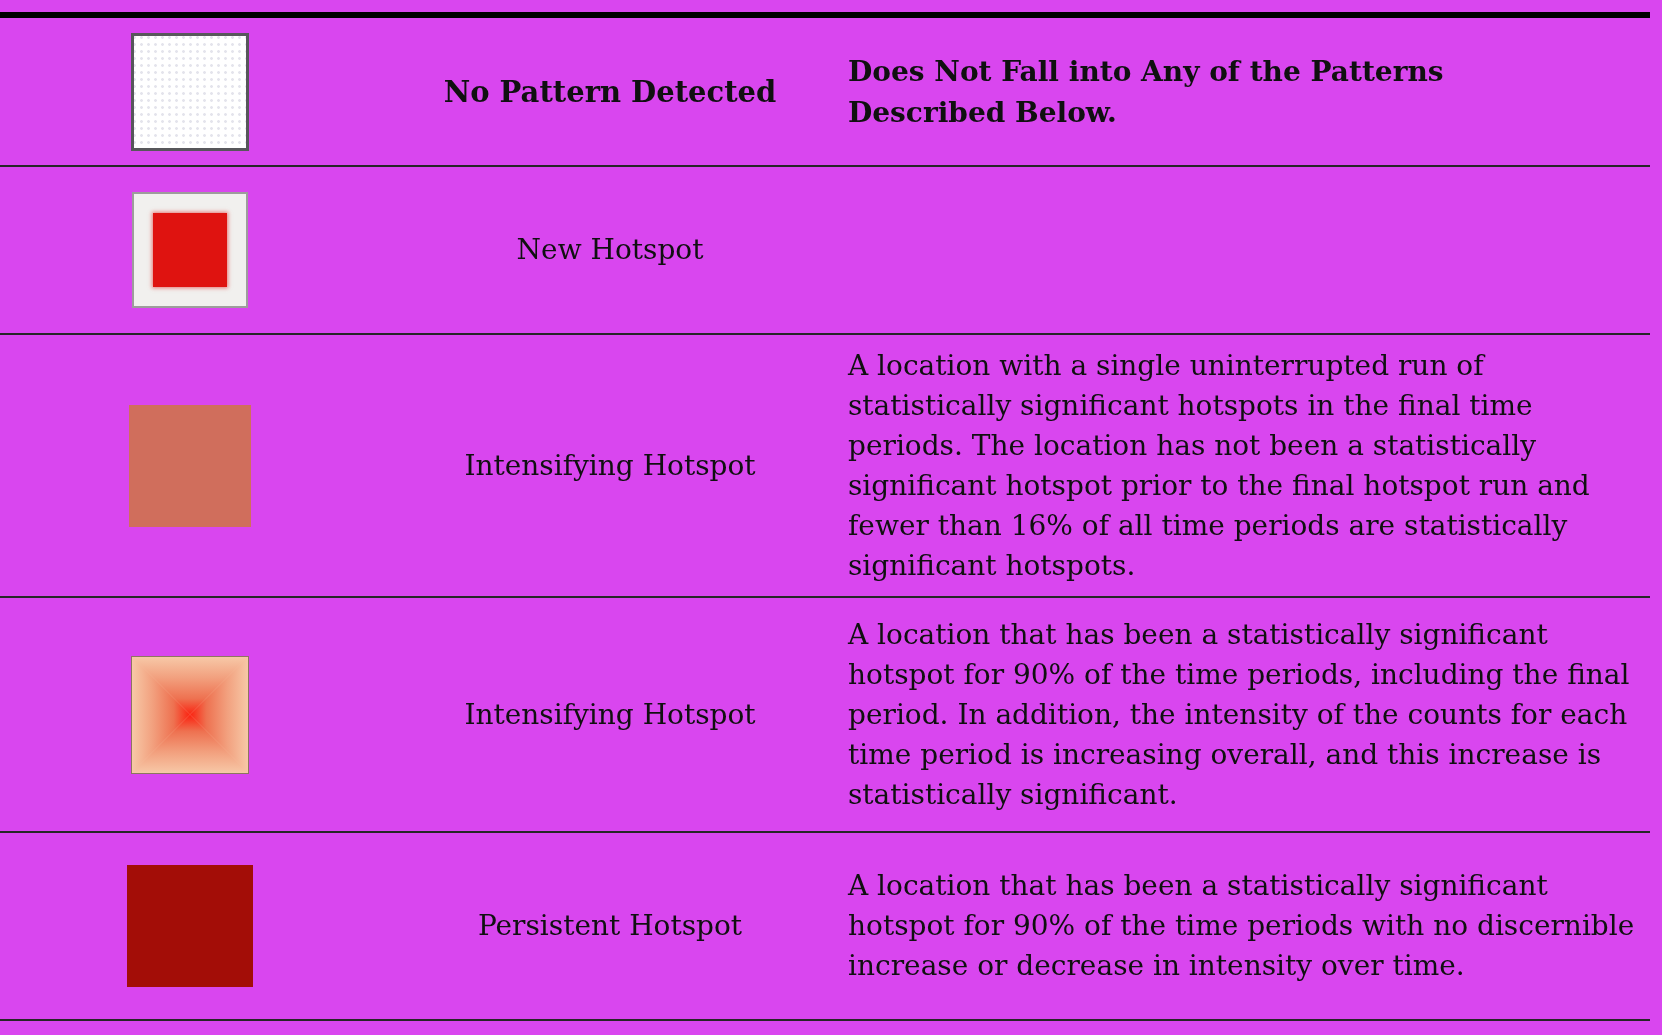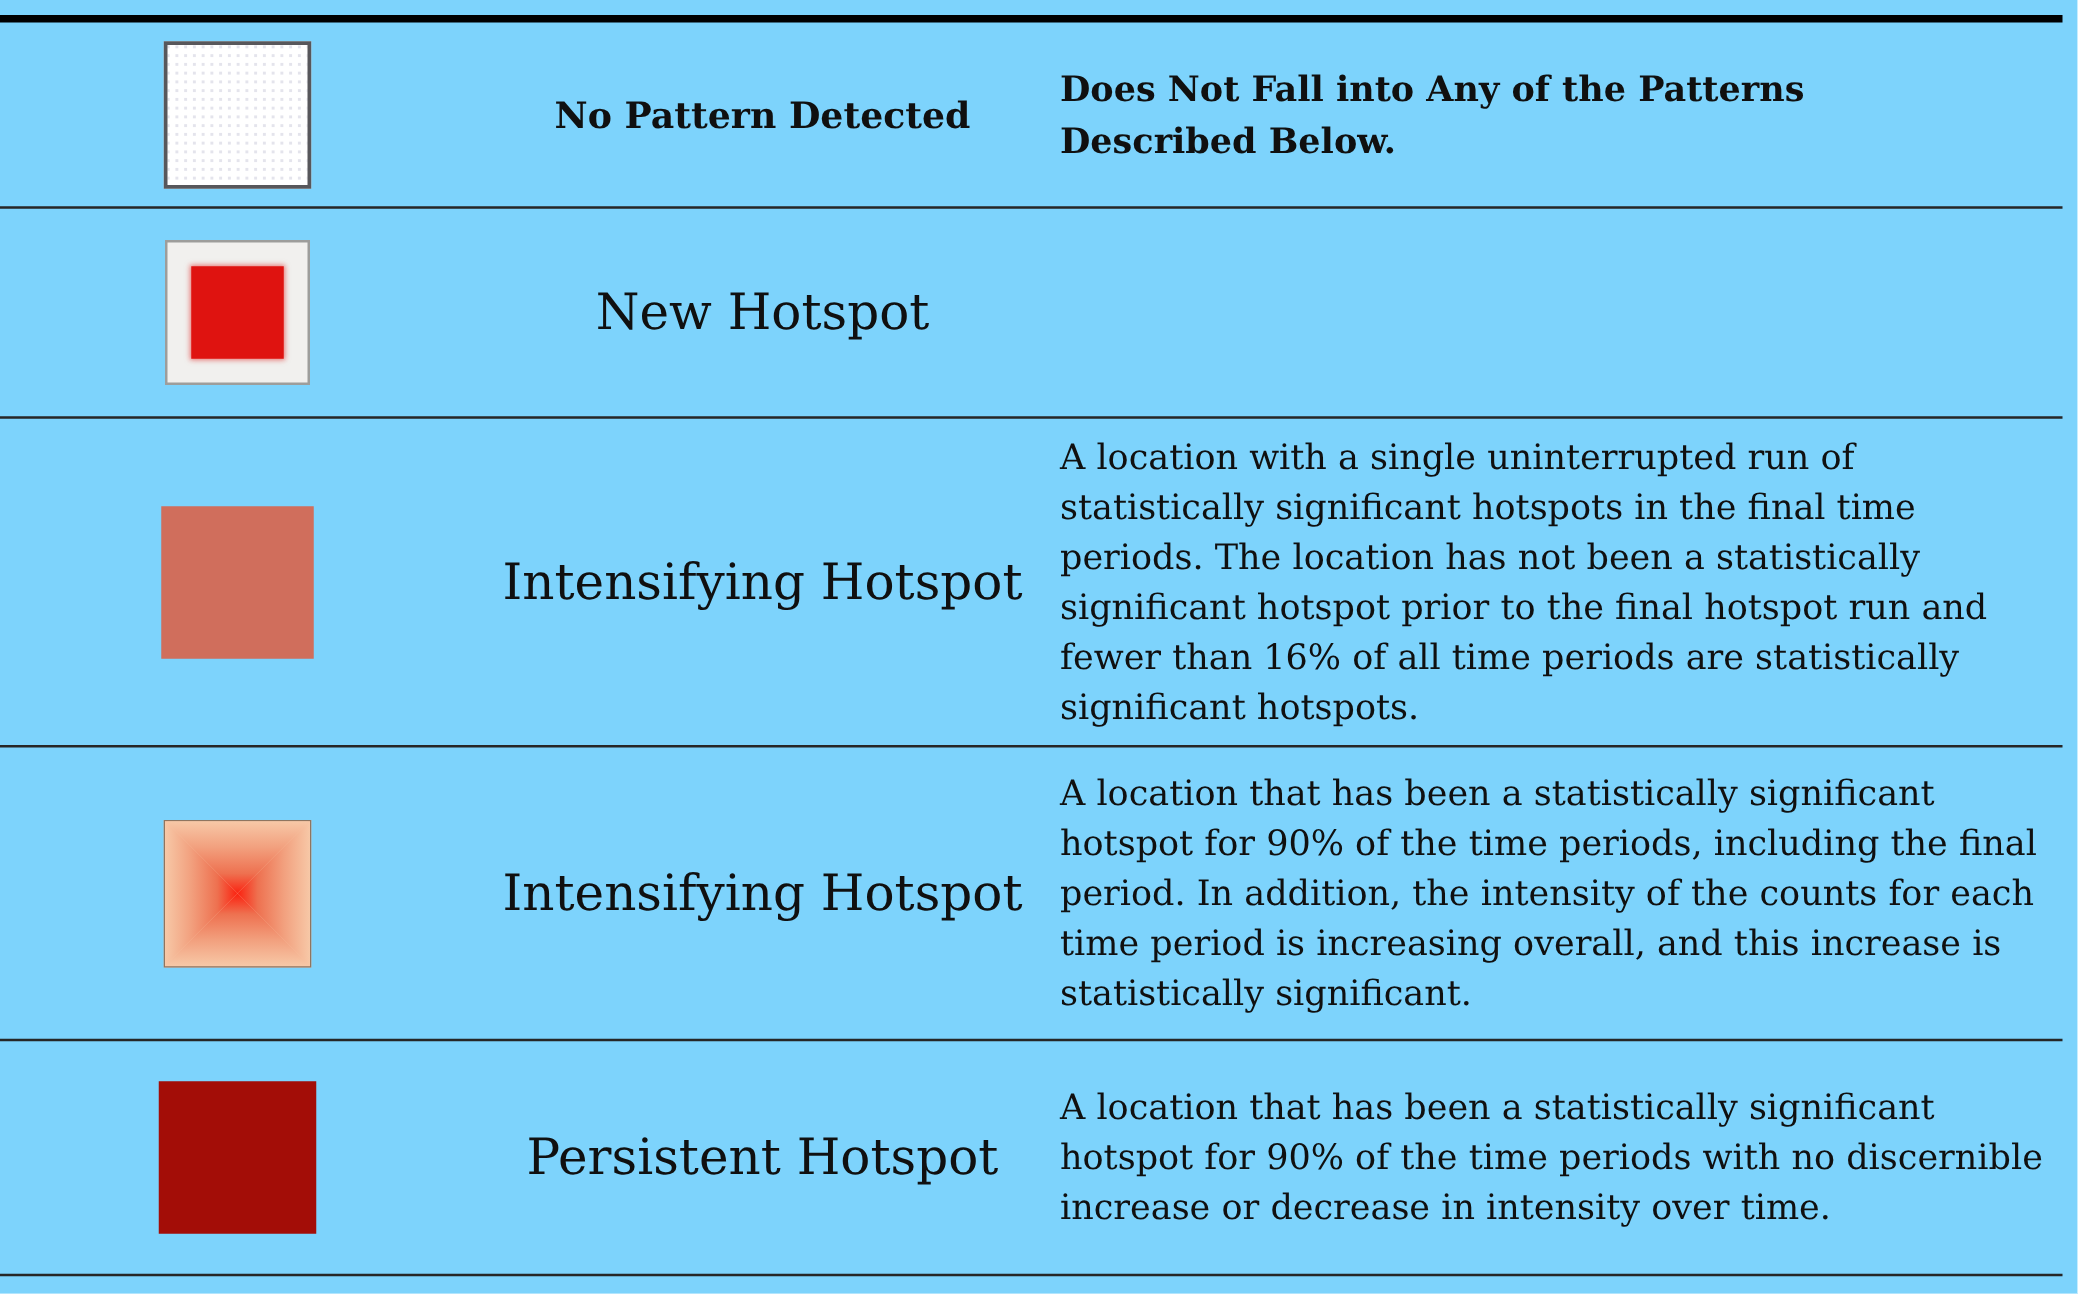--- a/index.html
+++ b/index.html
@@ -3,21 +3,21 @@
 <meta charset="utf-8">
 <style>
   * { box-sizing: border-box; margin: 0; padding: 0; }
   html, body { background: #ffffff; }
   body {
     width: 1662px; height: 1035px;
     font-family: "DejaVu Serif", "Liberation Serif", serif;
     color: #101010;
     overflow: hidden;
   }
-  .page { position: relative; width: 1662px; height: 1035px; background: #7dd3fc; }
+  .page { position: relative; width: 1662px; height: 1035px; background: #d946ef; }
 
   .topbar {
     position: absolute; left: 0; top: 12px;
     width: 1650px; height: 6px; background: #000;
   }
 
   .legend-table { position: absolute; left: 0; top: 18px; width: 1650px; }
 
   .row {
     display: grid;
@@ -25,21 +25,21 @@
     align-items: center;
     border-bottom: 2px solid #262626;
   }
   .row-1 { height: 149px; }
   .row-2 { height: 168px; }
   .row-3 { height: 263px; }
   .row-4 { height: 235px; }
   .row-5 { height: 188px; }
 
   .cell-icon  { display: flex; align-items: center; justify-content: center; height: 100%; }
-  .cell-label { text-align: center; font-size: 40px; line-height: 36px; }
+  .cell-label { text-align: center; font-size: 28px; line-height: 36px; }
   .cell-desc  { font-size: 28px; line-height: 40px; padding-left: 8px; }
   .cell-desc .desc-text { display: inline-block; max-width: 790px; }
 
   .row-1 .cell-label { font-weight: bold; font-size: 29px; }
   .row-1 .cell-desc  { font-weight: bold; line-height: 41px; }
   .row-1 .cell-desc .desc-text { max-width: 620px; }
 
   
   .swatch-no-pattern {
     width: 118px; height: 118px;

